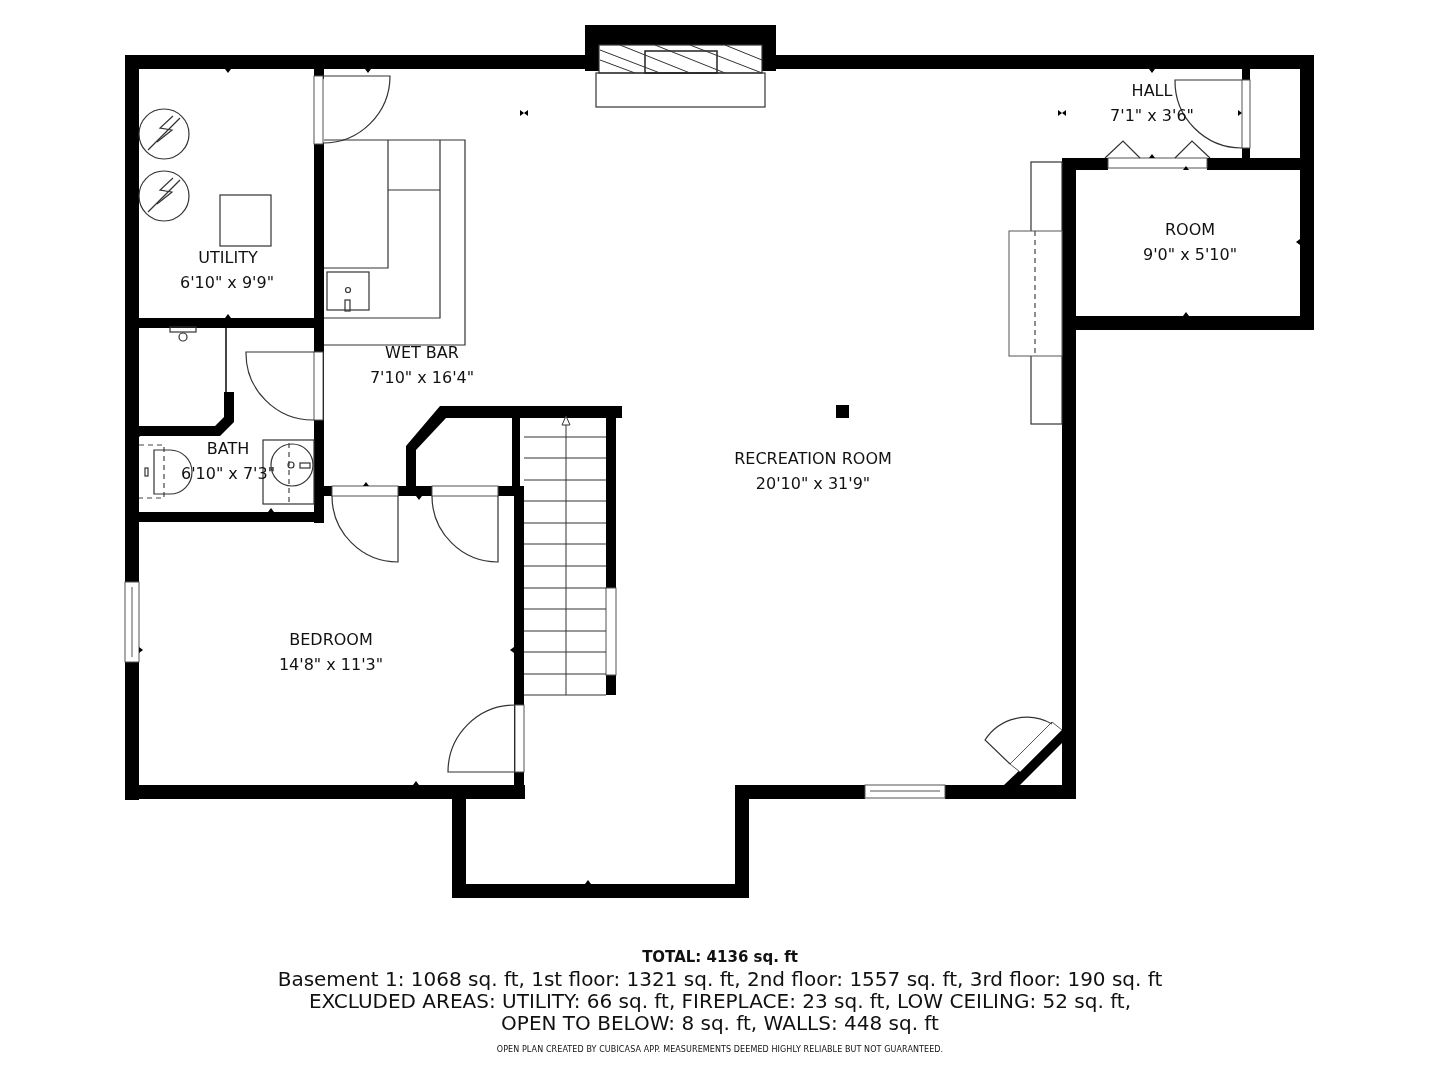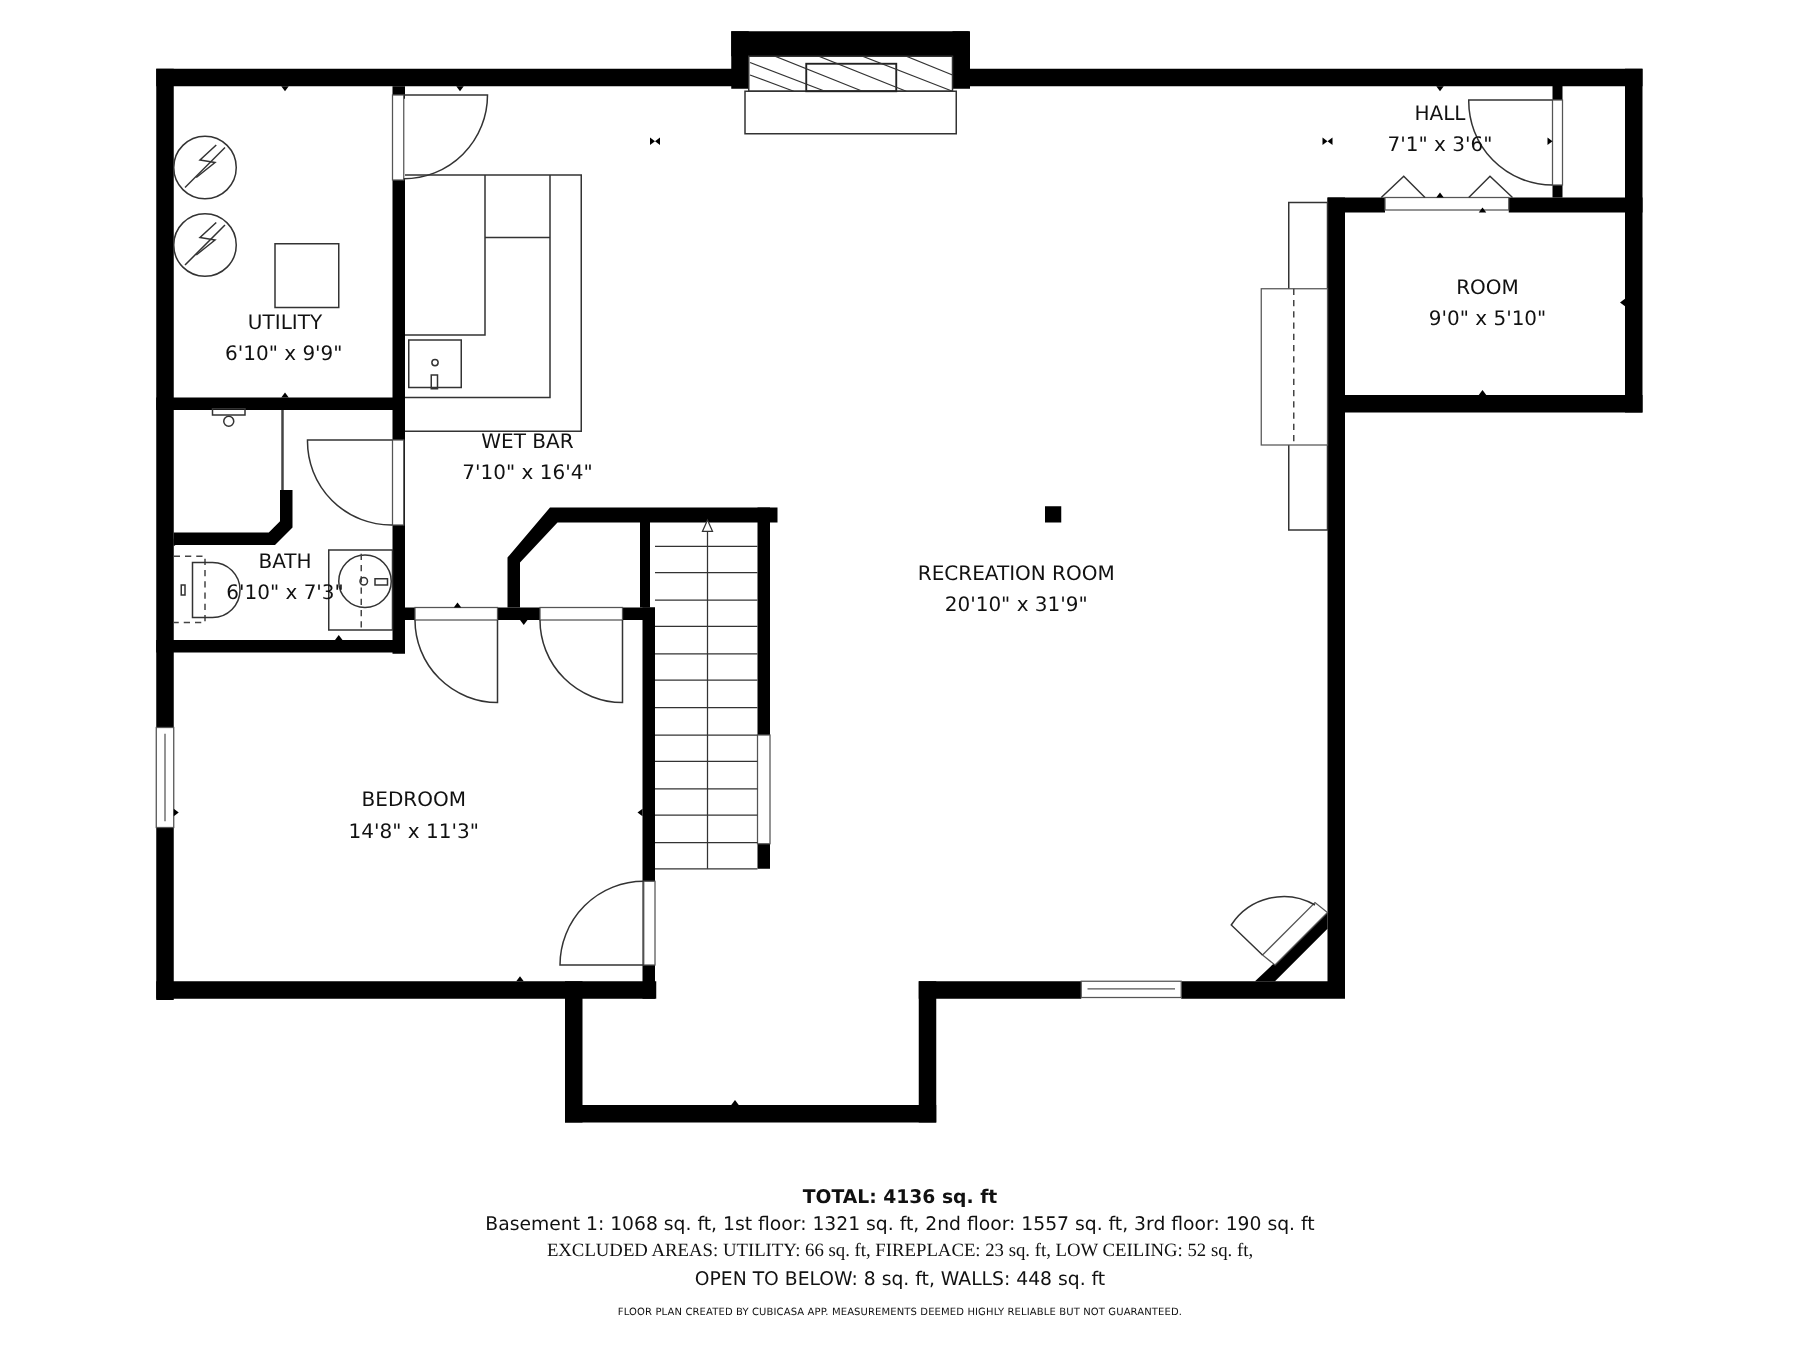--- a/index.html
+++ b/index.html
@@ -7,23 +7,23 @@
   svg#plan { position: absolute; left: 0; top: 0; width: 1440px; height: 1080px; }
   .wall { fill: #000; }
   .thin { fill: none; stroke: #333; stroke-width: 1.2; }
   .thin2 { fill: none; stroke: #222; stroke-width: 1.5; }
   .open { fill: #fff; stroke: #555; stroke-width: 1; }
   .dash { fill: none; stroke: #444; stroke-width: 1.2; stroke-dasharray: 5 4; }
   .lbl { font-family: "DejaVu Sans", sans-serif; font-size: 16px; fill: #111; text-anchor: middle; }
   .mk { fill: #000; }
   .legend { position: absolute; left: 0; width: 1440px; text-align: center; color: #111; font-family: "DejaVu Sans", sans-serif; }
   .total { top: 948px; font-size: 15px; font-weight: bold; }
-  .line { font-size: 15px; line-height: 22px; }
+  .line { font-size: 20px; line-height: 22px; }
   .l1 { top: 968px; }
-  .l2 { top: 990px; font-family: Liberation Serif, serif; }
+  .l2 { top: 990px; }
   .l3 { top: 1012px; }
   .credit { top: 1045px; font-size: 8px; letter-spacing: 0.1px; }
 </style>
 </head>
 <body>
 
 <svg id="plan" viewBox="0 0 1440 1080">
 
   <g>
 
@@ -250,13 +250,13 @@
   <g>
     <text class="lbl" x="1190" y="235">ROOM</text>
     <text class="lbl" x="1190" y="260">9'0" x 5'10"</text>
   </g>
 </svg>
 
 <div class="legend total">TOTAL: 4136 sq. ft</div>
 <div class="legend line l1">Basement 1: 1068 sq. ft, 1st floor: 1321 sq. ft, 2nd floor: 1557 sq. ft, 3rd floor: 190 sq. ft</div>
 <div class="legend line l2">EXCLUDED AREAS: UTILITY: 66 sq. ft, FIREPLACE: 23 sq. ft, LOW CEILING: 52 sq. ft,</div>
 <div class="legend line l3">OPEN TO BELOW: 8 sq. ft, WALLS: 448 sq. ft</div>
-<div class="legend credit">FLOOR PLAN CREATED BY CUBICASA APP. MEASUREMENTS DEEMED HIGHLY RELIABLE BUT NOT GUARANTEED.</div>
+<div class="legend credit">OPEN PLAN CREATED BY CUBICASA APP. MEASUREMENTS DEEMED HIGHLY RELIABLE BUT NOT GUARANTEED.</div>
 
 </body></html>

